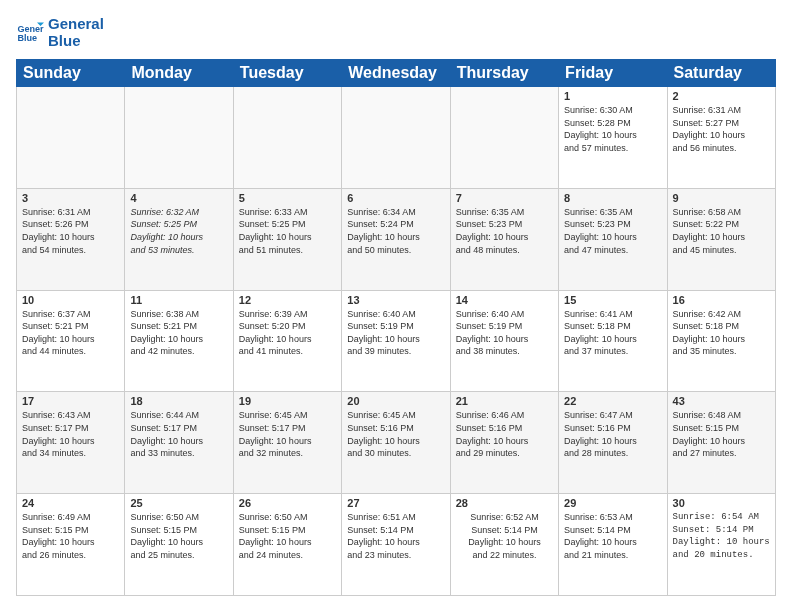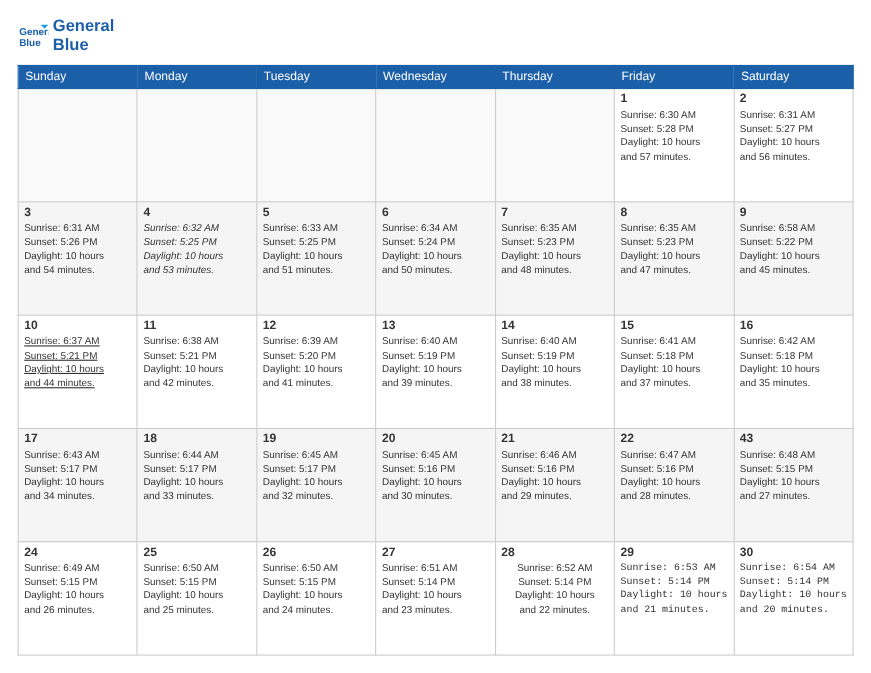--- a/index.html
+++ b/index.html
@@ -45,22 +45,22 @@
       color: #555;
     }
     .calendar {
       width: 100%;
       border-collapse: collapse;
       flex: 1;
     }
     .calendar th {
       background: #1a5fa8;
       color: #fff;
-      font-size: 11px;
-      font-weight: normal;
+      font-size: 16px;
+      font-weight: bold;
       padding: 4px 6px;
       text-align: left;
       border: 1px solid #1a5fa8;
     }
     .calendar td {
       border: 1px solid #ccc;
       vertical-align: top;
       padding: 3px 5px;
       width: calc(100% / 7);
       background: #fff;
@@ -192,21 +192,21 @@
             <span class="day-num">9</span>
             <div class="day-info" style="white-space: pre-line;">Sunrise: 6:58 AM
 Sunset: 5:22 PM
 Daylight: 10 hours
 and 45 minutes.</div>
           </td>
         </tr>
         <tr>
           <td>
             <span class="day-num">10</span>
-            <div class="day-info" style="white-space: pre-line; text-decoration: underline;">Sunrise: 6:37 AM
+            <div class="day-info" style="white-space: pre-line;">Sunrise: 6:37 AM
 Sunset: 5:21 PM
 Daylight: 10 hours
 and 44 minutes.</div>
           </td>
           <td>
             <span class="day-num">11</span>
             <div class="day-info" style="white-space: pre-line;">Sunrise: 6:38 AM
 Sunset: 5:21 PM
 Daylight: 10 hours
 and 42 minutes.</div>
@@ -329,21 +329,21 @@
           </td>
           <td>
             <span class="day-num">28</span>
             <div class="day-info" style="white-space: pre-line; text-align: center;">Sunrise: 6:52 AM
 Sunset: 5:14 PM
 Daylight: 10 hours
 and 22 minutes.</div>
           </td>
           <td>
             <span class="day-num">29</span>
-            <div class="day-info" style="white-space: pre-line; font-family: Liberation Mono, monospace;">Sunrise: 6:53 AM
+            <div class="day-info" style="white-space: pre-line;">Sunrise: 6:53 AM
 Sunset: 5:14 PM
 Daylight: 10 hours
 and 21 minutes.</div>
           </td>
           <td>
             <span class="day-num">30</span>
             <div class="day-info" style="white-space: pre-line; font-family: Liberation Mono, monospace;">Sunrise: 6:54 AM
 Sunset: 5:14 PM
 Daylight: 10 hours
 and 20 minutes.</div>

